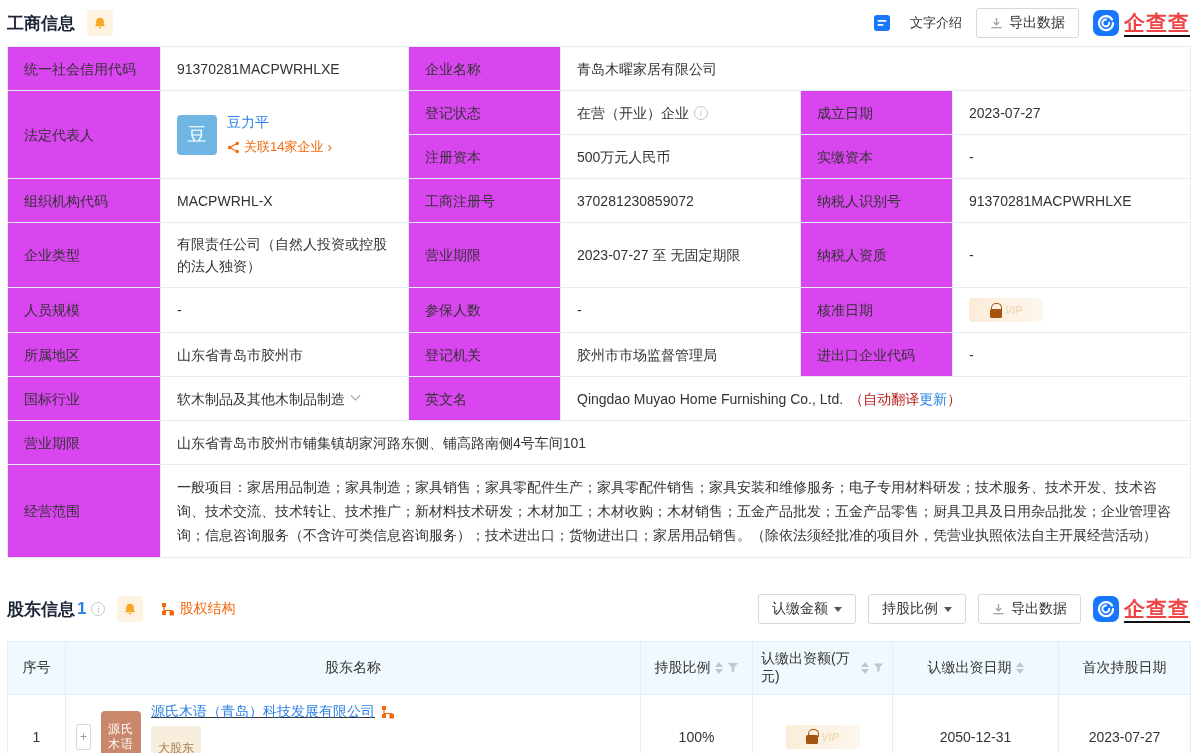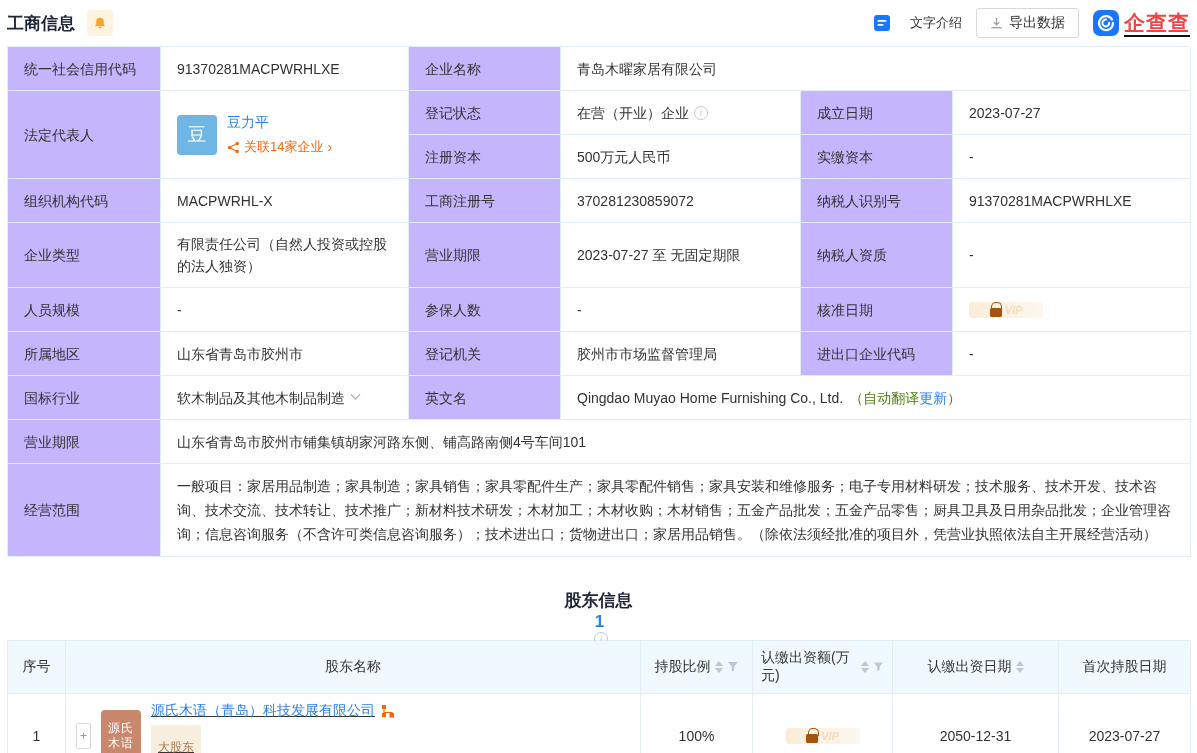--- a/index.html
+++ b/index.html
@@ -29,52 +29,52 @@
   
   .info-i { display: inline-flex; width: 14px; height: 14px; border: 1px solid #c3c9d2; border-radius: 50%;
     color: #c3c9d2; font-size: 10px; align-items: center; justify-content: center; margin-left: 5px;
     font-family: "Liberation Serif", serif; font-style: italic; flex: none; cursor: pointer; }
 
   
   .grid { display: grid; grid-template-columns: 153px 248px 152px 240px 152px 238px;
     border-top: 1px solid #e3edf5; border-left: 1px solid #e3edf5; font-size: 14px; }
   .cell { border-right: 1px solid #e3edf5; border-bottom: 1px solid #e3edf5;
     padding: 10px 16px; display: flex; align-items: center; line-height: 22px; background: #fff; min-height: 44px; }
-  .lbl { background: #c4b5fd; color: #333; }
+  .lbl { background: #d946ef; color: #333; }
   .span3 { grid-column: span 3; }
   .span5 { grid-column: span 5; }
   .nested { grid-column: span 4; display: grid; grid-template-columns: 152px 240px 152px 238px;
     border: none; padding: 0; }
   .wrapv { flex-wrap: wrap; }
 
   .legal-cell { gap: 10px; }
   .avatar-blue { width: 40px; height: 40px; border-radius: 4px; background: #6fb6e5; color: #fff;
     font-size: 19px; display: flex; align-items: center; justify-content: center; flex: none; cursor: pointer; }
   .legal-col { display: flex; flex-direction: column; gap: 3px; }
   .link { color: #2a82e4; text-decoration: none; cursor: pointer; }
   .orange-link { color: #f2680c; font-size: 13px; display: inline-flex; align-items: center; gap: 4px; cursor: pointer; }
   .chev-right { font-size: 14px; line-height: 13px; }
 
   .chevron-down { display: inline-block; width: 7px; height: 7px; border-right: 1px solid #999;
     border-bottom: 1px solid #999; transform: rotate(45deg) translate(-2px,-2px); margin-left: 7px; cursor: pointer; }
 
-  .gray-note { color: #4d7c0f; }
+  .gray-note { color: #b91c1c; }
   .scope-cell { line-height: 24px; }
 
   
-  .lock-badge { position: relative; width: 74px; height: 16px; border-radius: 3px;
+  .lock-badge { position: relative; width: 74px; height: 24px; border-radius: 3px;
     background: linear-gradient(90deg, #fbecd8, #fdf7ef); display: inline-flex;
     align-items: center; justify-content: center; gap: 3px; cursor: pointer; }
   .lock-glyph { width: 12px; height: 9px; background: #a4540f; border-radius: 1.5px; position: relative; margin-top: 6px; }
   .lock-glyph:before { content: ""; position: absolute; left: 1.5px; top: -6px; width: 9px; height: 7px;
     border: 1.7px solid #a4540f; border-bottom: none; border-radius: 5px 5px 0 0; }
   .vip-txt { color: #f2dcba; font-size: 11px; font-weight: bold; font-style: italic; }
 
   
-  .sh-head { display: flex; align-items: center; margin-top: 32px; height: 38px; flex-direction: column; }
+  .sh-head { display: flex; align-items: center; margin-top: 32px; height: 38px; }
   .equity-link { margin-left: 18px; }
   .sh-actions { display: flex; align-items: center; gap: 12px; }
 
   .sh-grid { display: grid; grid-template-columns: 58px 575px 112px 140px 166px 132px;
     border-top: 1px solid #e3edf5; border-left: 1px solid #e3edf5; font-size: 14px; margin-top: 13px; }
   .sh-cell { border-right: 1px solid #e3edf5; border-bottom: 1px solid #e3edf5; background: #fff;
     display: flex; align-items: center; justify-content: center; padding: 8px; }
   .sh-h { background: #f0f9fd; min-height: 38px; gap: 4px; }
   .sh-d { min-height: 74px; }
   .name-cell { justify-content: flex-start; padding-left: 10px; gap: 10px; }

